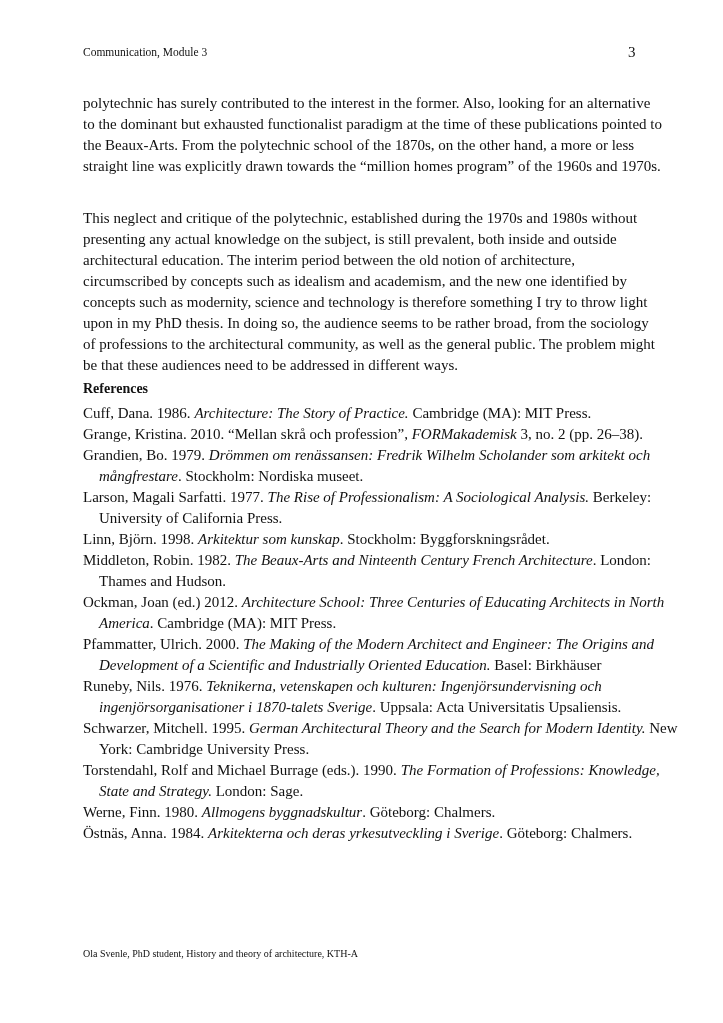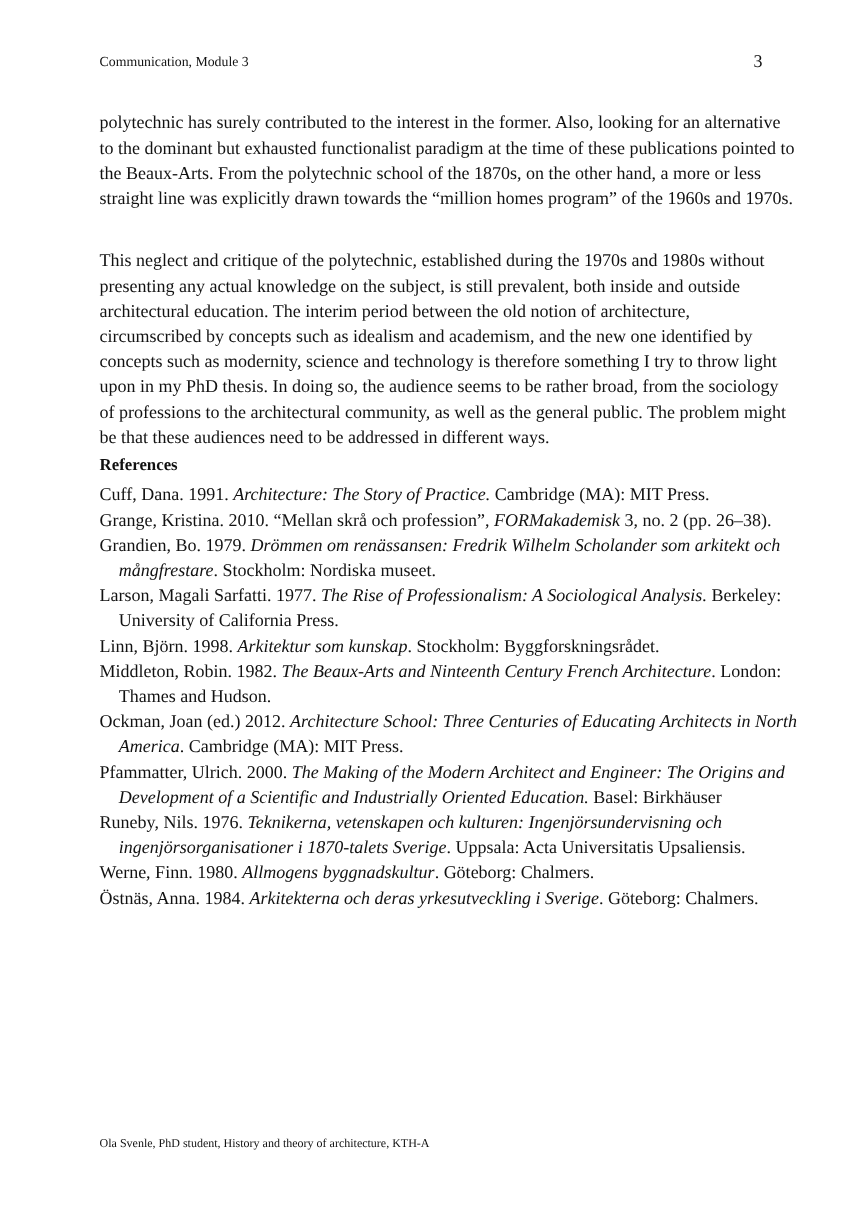--- a/index.html
+++ b/index.html
@@ -21,26 +21,28 @@
 
 <div class="header">Communication, Module 3</div>
 <div class="page-num">3</div>
 
 <p class="para" id="p1">polytechnic has surely contributed to the interest in the former. Also, looking for an alternative to the dominant but exhausted functionalist paradigm at the time of these publications pointed to the Beaux-Arts. From the polytechnic school of the 1870s, on the other hand, a more or less straight line was explicitly drawn towards the “million homes program” of the 1960s and 1970s.</p>
 <p class="para" id="p2">This neglect and critique of the polytechnic, established during the 1970s and 1980s without presenting any actual knowledge on the subject, is still prevalent, both inside and outside architectural education. The interim period between the old notion of architecture, circumscribed by concepts such as idealism and academism, and the new one identified by concepts such as modernity, science and technology is therefore something I try to throw light upon in my PhD thesis. In doing so, the audience seems to be rather broad, from the sociology of professions to the architectural community, as well as the general public. The problem might be that these audiences need to be addressed in different ways.</p>
 
 <h2 class="refs-title">References</h2>
 
 <ul class="refs">
-  <li class="ref"><span>Cuff, Dana. 1991. </span><i>Architecture: The Story of Practice.</i><span> Cambridge (MA): MIT Press.</span></li>
+  <li class="ref"><span>Cuff, Dana. 1986. </span><i>Architecture: The Story of Practice.</i><span> Cambridge (MA): MIT Press.</span></li>
   <li class="ref"><span>Grange, Kristina. 2010. “Mellan skrå och profession”, </span><i>FORMakademisk</i><span> 3, no. 2 (pp. 26–38).</span></li>
   <li class="ref"><span>Grandien, Bo. 1979. </span><i>Drömmen om renässansen: Fredrik Wilhelm Scholander som arkitekt och mångfrestare</i><span>. Stockholm: Nordiska museet.</span></li>
   <li class="ref"><span>Larson, Magali Sarfatti. 1977. </span><i>The Rise of Professionalism: A Sociological Analysis.</i><span> Berkeley: University of California Press.</span></li>
   <li class="ref"><span>Linn, Björn. 1998. </span><i>Arkitektur som kunskap</i><span>. Stockholm: Byggforskningsrådet.</span></li>
   <li class="ref"><span>Middleton, Robin. 1982. </span><i>The Beaux-Arts and Ninteenth Century French Architecture</i><span>. London: Thames and Hudson.</span></li>
   <li class="ref"><span>Ockman, Joan (ed.) 2012. </span><i>Architecture School: Three Centuries of Educating Architects in North America</i><span>. Cambridge (MA): MIT Press.</span></li>
   <li class="ref"><span>Pfammatter, Ulrich. 2000. </span><i>The Making of the Modern Architect and Engineer: The Origins and Development of a Scientific and Industrially Oriented Education.</i><span> Basel: Birkhäuser</span></li>
   <li class="ref"><span>Runeby, Nils. 1976. </span><i>Teknikerna, vetenskapen och kulturen: Ingenjörsundervisning och ingenjörsorganisationer i 1870-talets Sverige</i><span>. Uppsala: Acta Universitatis Upsaliensis.</span></li>
+  <li class="ref"><span>Schwarzer, Mitchell. 1995. </span><i>German Architectural Theory and the Search for Modern Identity.</i><span> New York: Cambridge University Press.</span></li>
+  <li class="ref"><span>Torstendahl, Rolf and Michael Burrage (eds.). 1990. </span><i>The Formation of Professions: Knowledge, State and Strategy.</i><span> London: Sage.</span></li>
   <li class="ref"><span>Werne, Finn. 1980. </span><i>Allmogens byggnadskultur</i><span>. Göteborg: Chalmers.</span></li>
   <li class="ref"><span>Östnäs, Anna. 1984.  </span><i>Arkitekterna och deras yrkesutveckling i Sverige</i><span>. Göteborg: Chalmers.</span></li>
 </ul>
 
 <div class="footer">Ola Svenle, PhD student, History and theory of architecture, KTH-A</div>
 
 </body></html>

